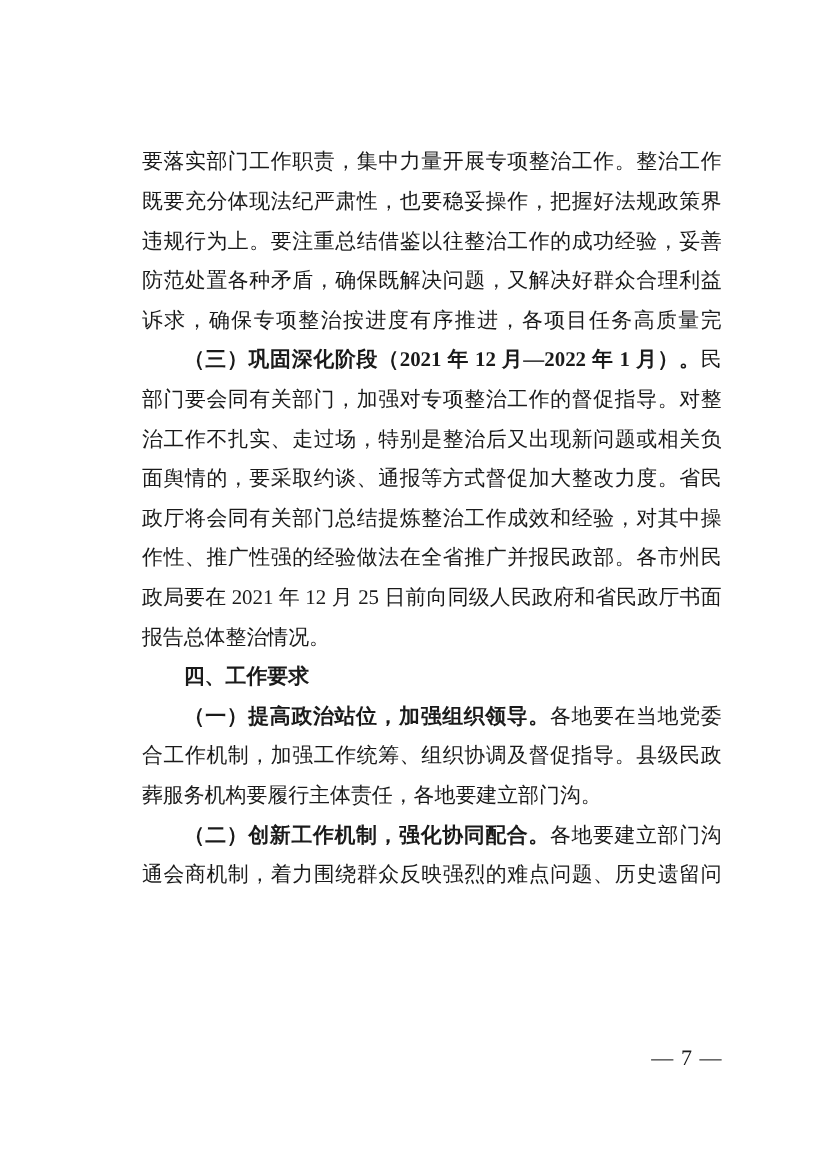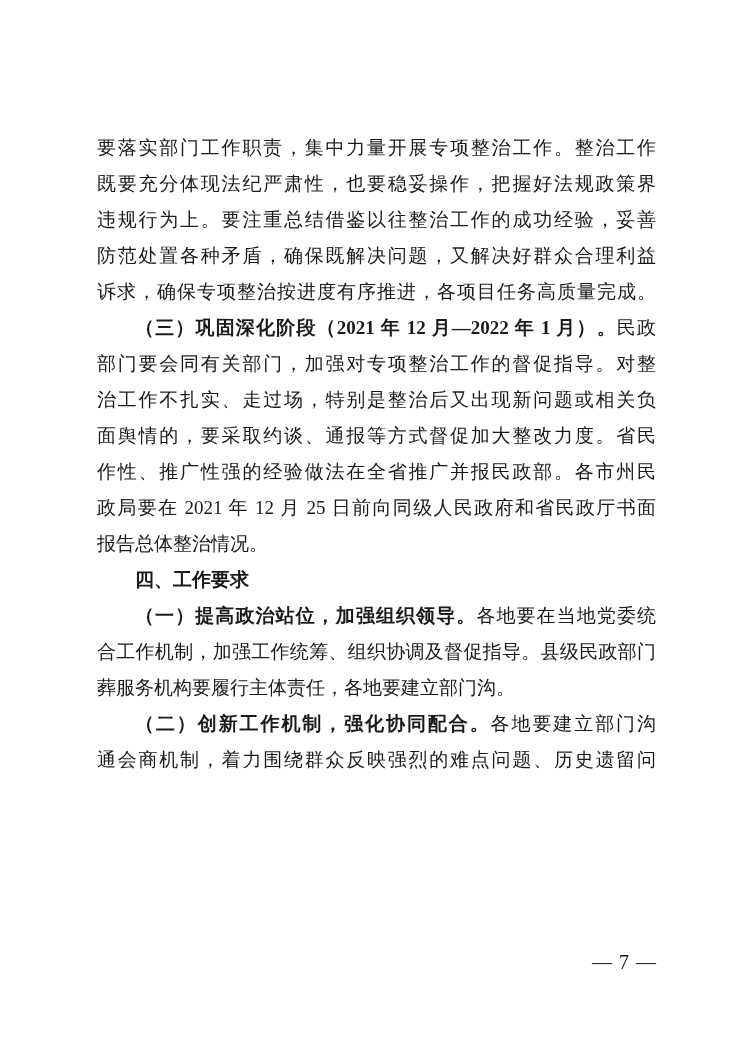--- a/index.html
+++ b/index.html
@@ -26,20 +26,21 @@
     top: 130px;
     width: 559px;
   }
   .line {
     font-size: 19px;
     line-height: 36px;
     height: 36px;
     overflow: hidden;
     text-align: left;
     letter-spacing: 0;
+    margin-left: 32px;
   }
   .line.justify {
     text-align: justify;
     text-align-last: justify;
     text-justify: inter-character;
   }
   .line.indent {
     text-indent: 2em;
     font-family: Liberation Serif, serif;
   }
@@ -62,20 +63,21 @@
   <div class="doc-body">
       <div class="line justify"><span class="">要落实部门工作职责，集中力量开展专项整治工作。整治工作</span></div>
       <div class="line justify"><span class="">既要充分体现法纪严肃性，也要稳妥操作，把握好法规政策界</span></div>
       <div class="line justify"><span class="">违规行为上。要注重总结借鉴以往整治工作的成功经验，妥善</span></div>
       <div class="line justify"><span class="">防范处置各种矛盾，确保既解决问题，又解决好群众合理利益</span></div>
       <div class="line justify"><span class="">诉求，确保专项整治按进度有序推进，各项目任务高质量完成。</span></div>
       <div class="line indent justify"><span class="bold">（三）巩固深化阶段（2021 年 12 月—2022 年 1 月）。</span><span class="">民政</span></div>
       <div class="line justify"><span class="">部门要会同有关部门，加强对专项整治工作的督促指导。对整</span></div>
       <div class="line justify"><span class="">治工作不扎实、走过场，特别是整治后又出现新问题或相关负</span></div>
       <div class="line justify"><span class="">面舆情的，要采取约谈、通报等方式督促加大整改力度。省民</span></div>
+      <div class="line justify"><span class="">政厅将会同有关部门总结提炼整治工作成效和经验，对其中操</span></div>
       <div class="line justify"><span class="">作性、推广性强的经验做法在全省推广并报民政部。各市州民</span></div>
       <div class="line justify"><span class="">政局要在 2021 年 12 月 25 日前向同级人民政府和省民政厅书面</span></div>
       <div class="line"><span class="">报告总体整治情况。</span></div>
       <div class="line indent"><span class="bold">四、工作要求</span></div>
       <div class="line indent justify"><span class="bold">（一）提高政治站位，加强组织领导。</span><span class="">各地要在当地党委统</span></div>
       <div class="line justify"><span class="">合工作机制，加强工作统筹、组织协调及督促指导。县级民政部门</span></div>
       <div class="line"><span class="">葬服务机构要履行主体责任，各地要建立部门沟。</span></div>
       <div class="line indent justify"><span class="bold">（二）创新工作机制，强化协同配合。</span><span class="">各地要建立部门沟</span></div>
       <div class="line justify"><span class="">通会商机制，着力围绕群众反映强烈的难点问题、历史遗留问</span></div>
     </div>

